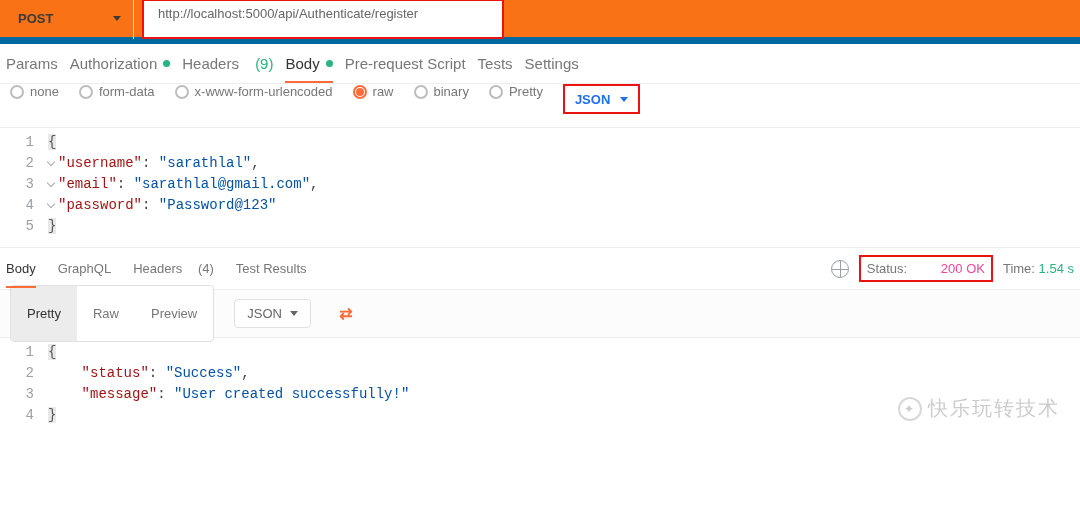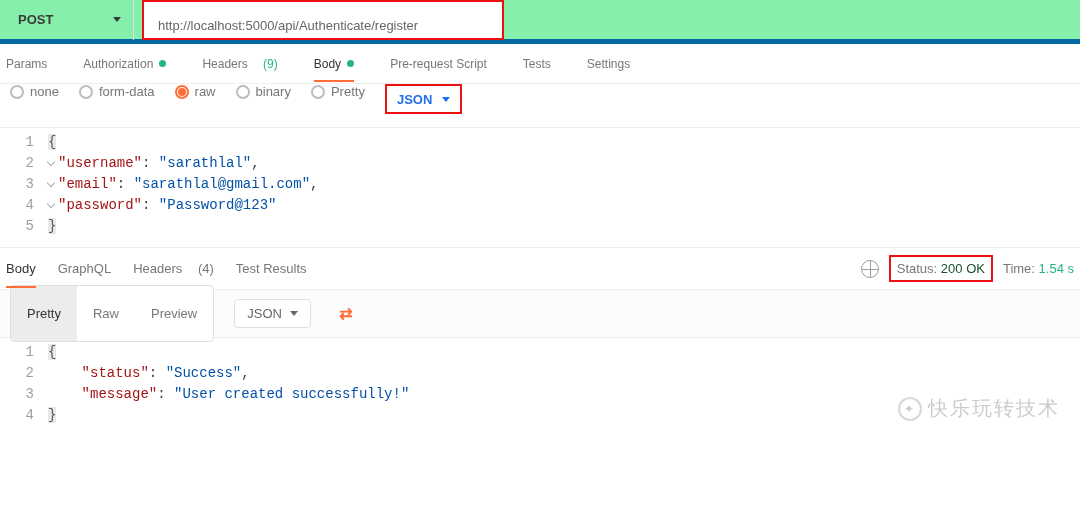--- a/index.html
+++ b/index.html
@@ -10,55 +10,55 @@
     color: #555;
     background: #fff;
     width: 1080px;
   }
   
   .req-row {
     display: flex;
     align-items: center;
     height: 44px;
     padding: 0 6px;
-    background: #86efac;
-    border-bottom: 5px solid #0369a1;
+    background: #f97316;
+    border-bottom: 7px solid #0369a1;
   }
   .method-box {
     width: 128px;
     height: 40px;
     display: flex;
     align-items: center;
     justify-content: space-between;
     padding: 0 12px;
     font-weight: 600;
     color: #3a3a3a;
     border-right: 1px solid #ddd;
   }
   .url-box {
     flex: 1;
     height: 40px;
     margin-left: 8px;
     border: 2px solid #e11;
     background: #fff;
     display: flex;
-    align-items: flex-start;
+    align-items: flex-end;
     padding: 16px 14px;
     color: #666;
     max-width: 362px;
   }
   
   .tabs {
     display: flex;
     align-items: center;
     height: 40px;
     padding: 0 6px;
     border-bottom: 1px solid #eee;
-    gap: 36px;
-    font-size: 12px;
+    gap: 12px;
+    font-size: 15px;
     color: #777;
   }
   .tab { display: flex; align-items: center; gap: 6px; cursor: pointer; }
   .tab.active { color: #333; position: relative; }
   .tab.active::after {
     content: ""; position: absolute; left: 0; right: 0; bottom: -11px;
     height: 2px; background: #ff6c37;
   }
   .dot-green {
     width: 7px; height: 7px; border-radius: 50%; background: #26b47f;
@@ -125,21 +125,21 @@
   }
   .globe::before {
     content: ""; position: absolute; left: 50%; top: 0; bottom: 0;
     width: 1px; background: #9aa0a6;
   }
   .globe::after {
     content: ""; position: absolute; top: 50%; left: 0; right: 0;
     height: 1px; background: #9aa0a6;
   }
   .status-box { border: 2px solid #e11; padding: 4px 6px; color: #777; }
-  .status-box .ok { color: #14532d; }
+  .status-box .ok { color: #ec4899; margin-left: 30px; }
   .time { color: #777; }
   .time .val { color: #26b47f; }
   
   .view-bar {
     display: flex; align-items: center; height: 48px;
     padding: 0 10px; gap: 20px; background: #fcfcfc;
     border-bottom: 1px solid #eee; color: #777;
   }
   .btn-group {
     display: flex; border: 1px solid #e0e0e0; border-radius: 4px;
@@ -222,20 +222,24 @@
   </div>
 
   <div class="body-row">
     <div class="radio">
         <span class="rdot"></span>
         <span>none</span>
       </div>
     <div class="radio">
         <span class="rdot"></span>
         <span>form-data</span>
+      </div>
+    <div class="radio">
+        <span class="rdot"></span>
+        <span>x-www-form-urlencoded</span>
       </div>
     <div class="radio sel">
         <span class="rdot"></span>
         <span>raw</span>
       </div>
     <div class="radio">
         <span class="rdot"></span>
         <span>binary</span>
       </div>
     <div class="radio">

